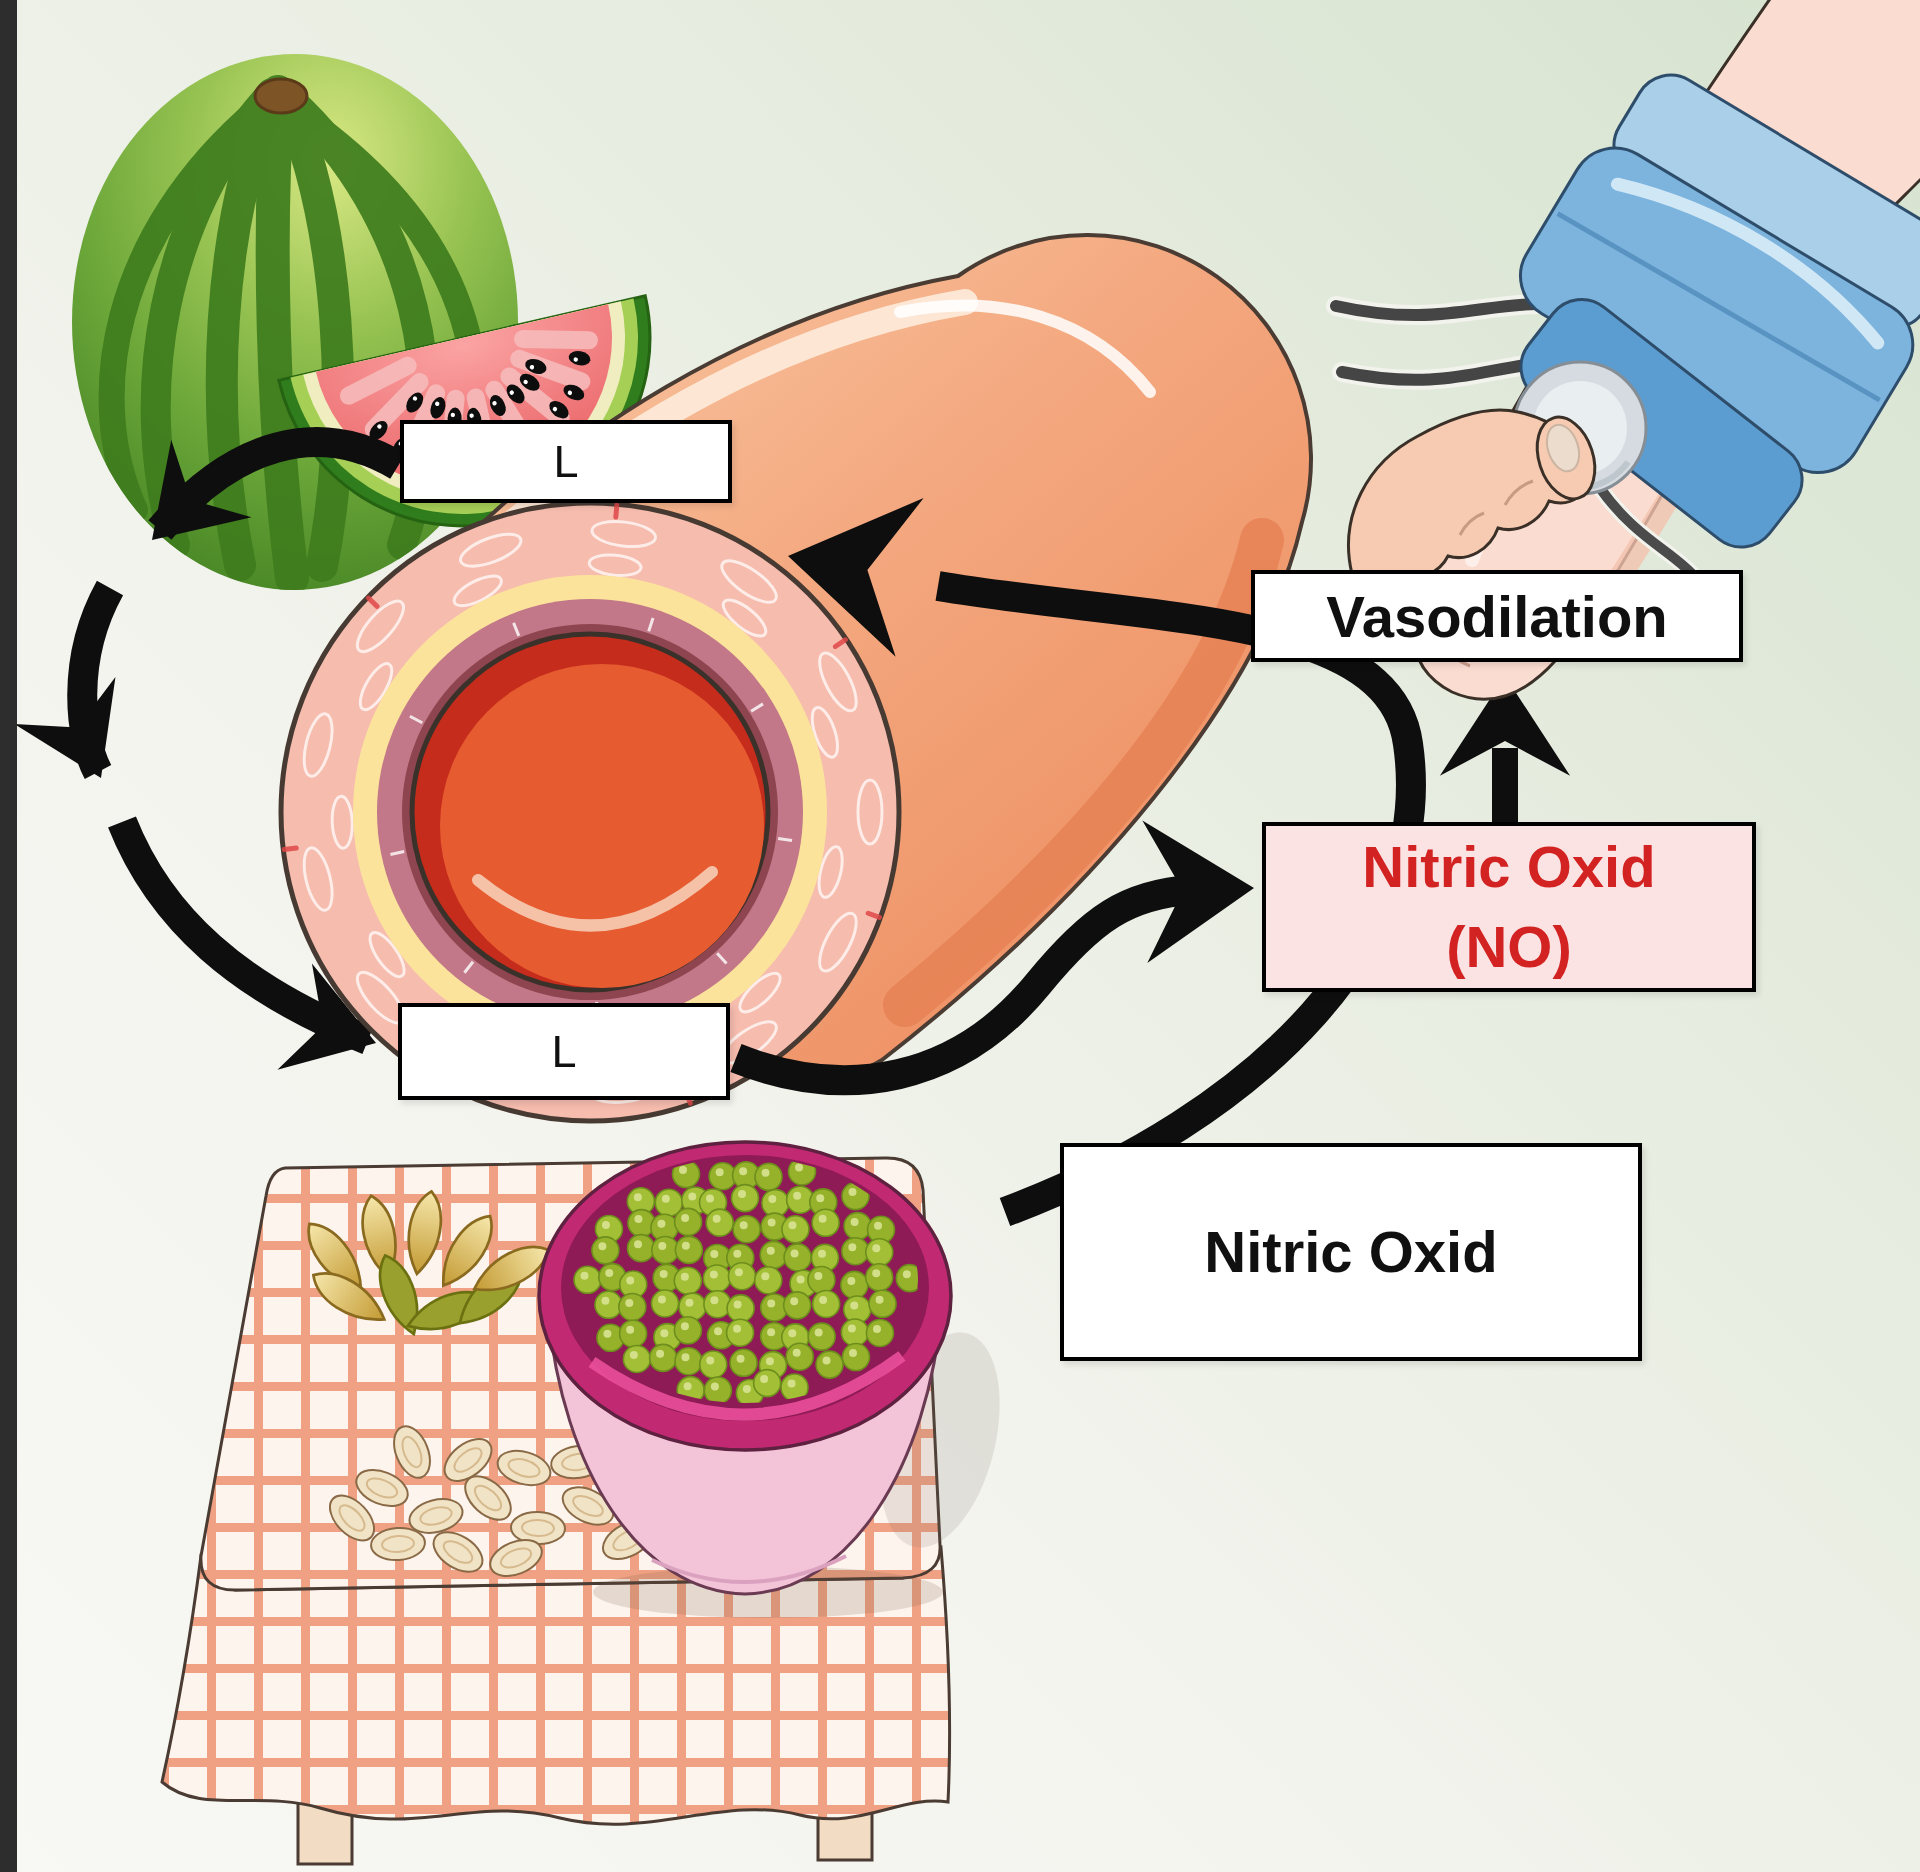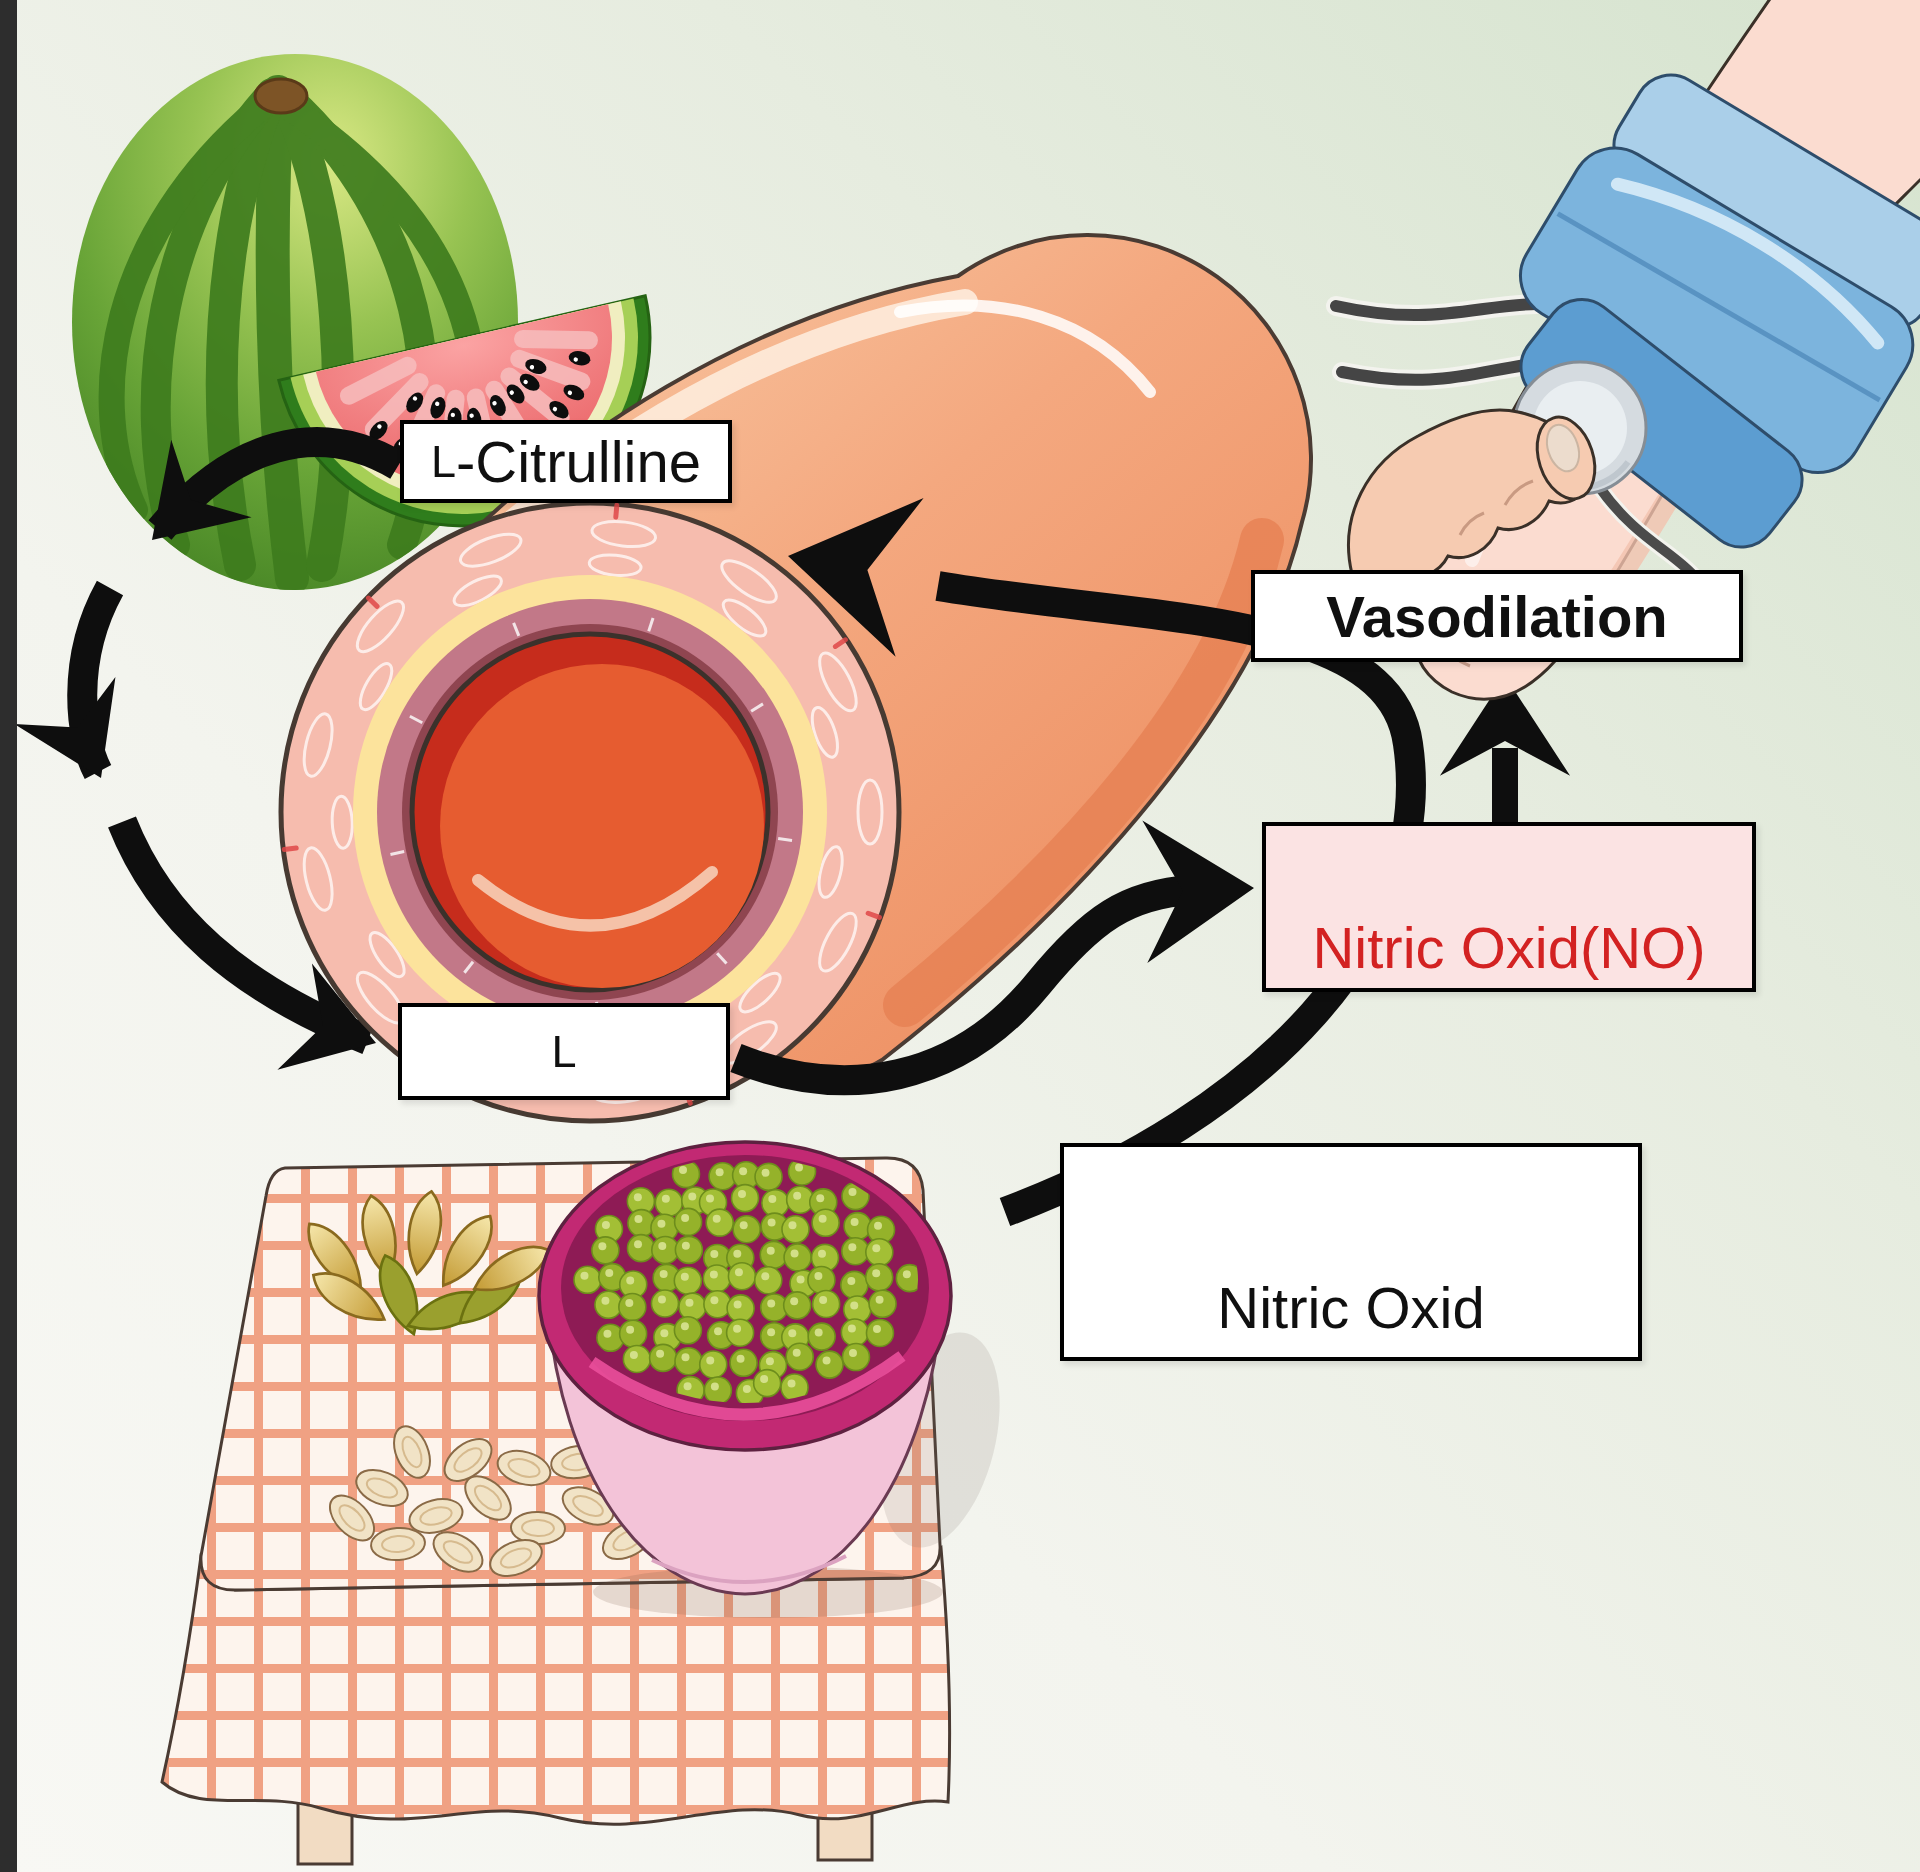--- a/index.html
+++ b/index.html
@@ -7,21 +7,21 @@
     background:linear-gradient(225deg,#d5e3ce 0%,#e6ecdf 32%,#f3f4ee 65%,#f8f8f4 100%);
     font-family:"Liberation Sans",sans-serif;}
   .edgebar{position:absolute;left:0;top:0;width:17px;height:100%;background:#2d2d2d;}
   svg.canvas{position:absolute;left:0;top:0;}
   .box{position:absolute;display:flex;align-items:center;justify-content:center;
     background:#ffffff;border:4px solid #000;color:#101010;text-align:center;
     box-sizing:border-box;box-shadow:3px 4px 6px rgba(0,0,0,.10);}
   .amino{font-size:58px;font-weight:400;}
   .amino .sc{font-size:45px;}
   .boldlbl{font-size:58px;font-weight:700;text-align:right;}
-  .twoline{flex-direction:row;font-size:58px;font-weight:400;align-items:flex-end;}
+  .twoline{flex-direction:column;font-size:58px;font-weight:700;}
   #citbox{left:400px;top:420px;width:332px;height:83px;}
   #argbox{left:398px;top:1003px;width:332px;height:97px;}
   #vasobox{left:1251px;top:570px;width:492px;height:92px;}
   #nobox{left:1262px;top:822px;width:494px;height:170px;background:#fbe3e3;color:#d32222;line-height:80px;}
   #nosbox{left:1060px;top:1143px;width:582px;height:218px;line-height:98px;}
 </style>
 </head>
 <body>
 
 <div class="stage">
@@ -569,21 +569,20 @@
              C 1540,522 1518,534 1498,528 C 1490,550 1468,562 1448,556
              C 1440,572 1420,582 1402,576 C 1384,586 1362,584 1352,574 Z" fill="#f6cbb1" stroke="#3a3028" stroke-width="3"></path>
     <path d="M 1505,505 q 10,-18 28,-24 M 1460,535 q 8,-16 24,-22" stroke="#c99a82" stroke-width="3" fill="none"></path>
     <ellipse cx="1566" cy="458" rx="27" ry="42" transform="rotate(-18 1566 458)" fill="#f6cbb1" stroke="#3a3028" stroke-width="3"></ellipse>
     <ellipse cx="1563" cy="448" rx="15" ry="24" transform="rotate(-18 1563 448)" fill="#ecdccd" stroke="#cbb5a2" stroke-width="2"></ellipse>
   </g>
 </svg>
 
 <div class="box amino" id="citbox">
       <span class="sc">L</span>
-      <span>-Citrulline</span>
     </div>
 
 <div class="box amino" id="argbox">
       <span class="sc">L</span>
     </div>
 
 <div class="box boldlbl" id="vasobox">
       <span>Vasodilation</span>
     </div>
 

